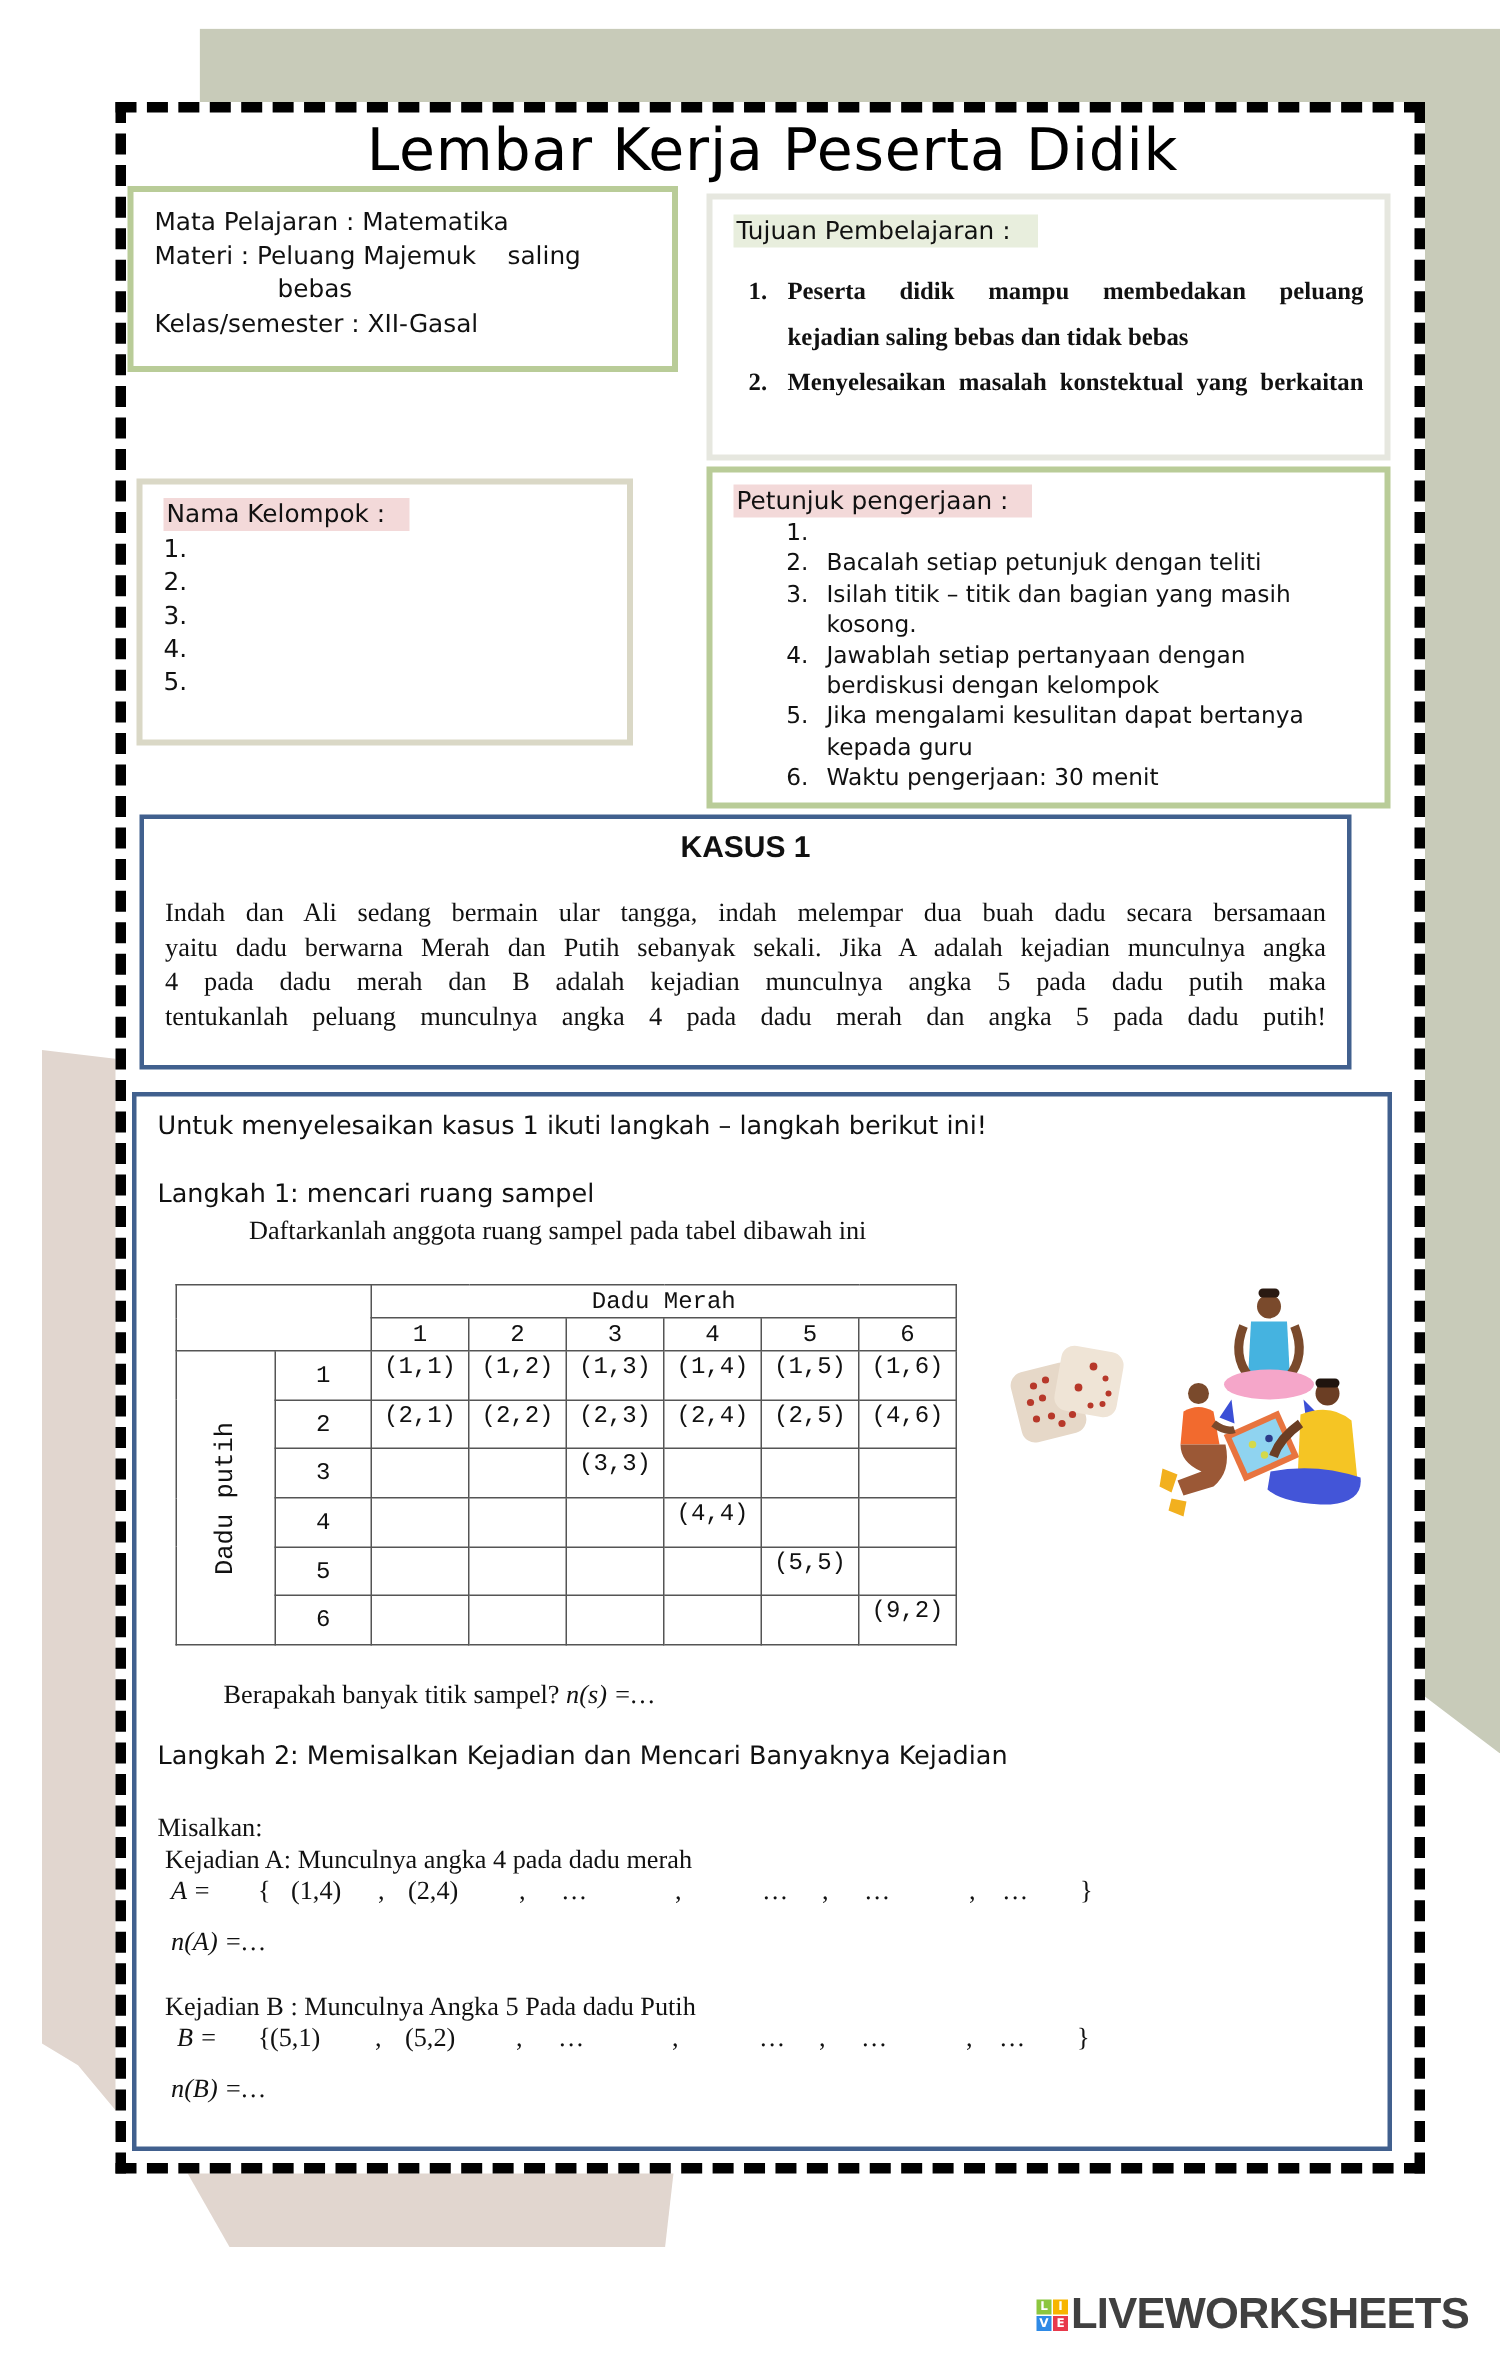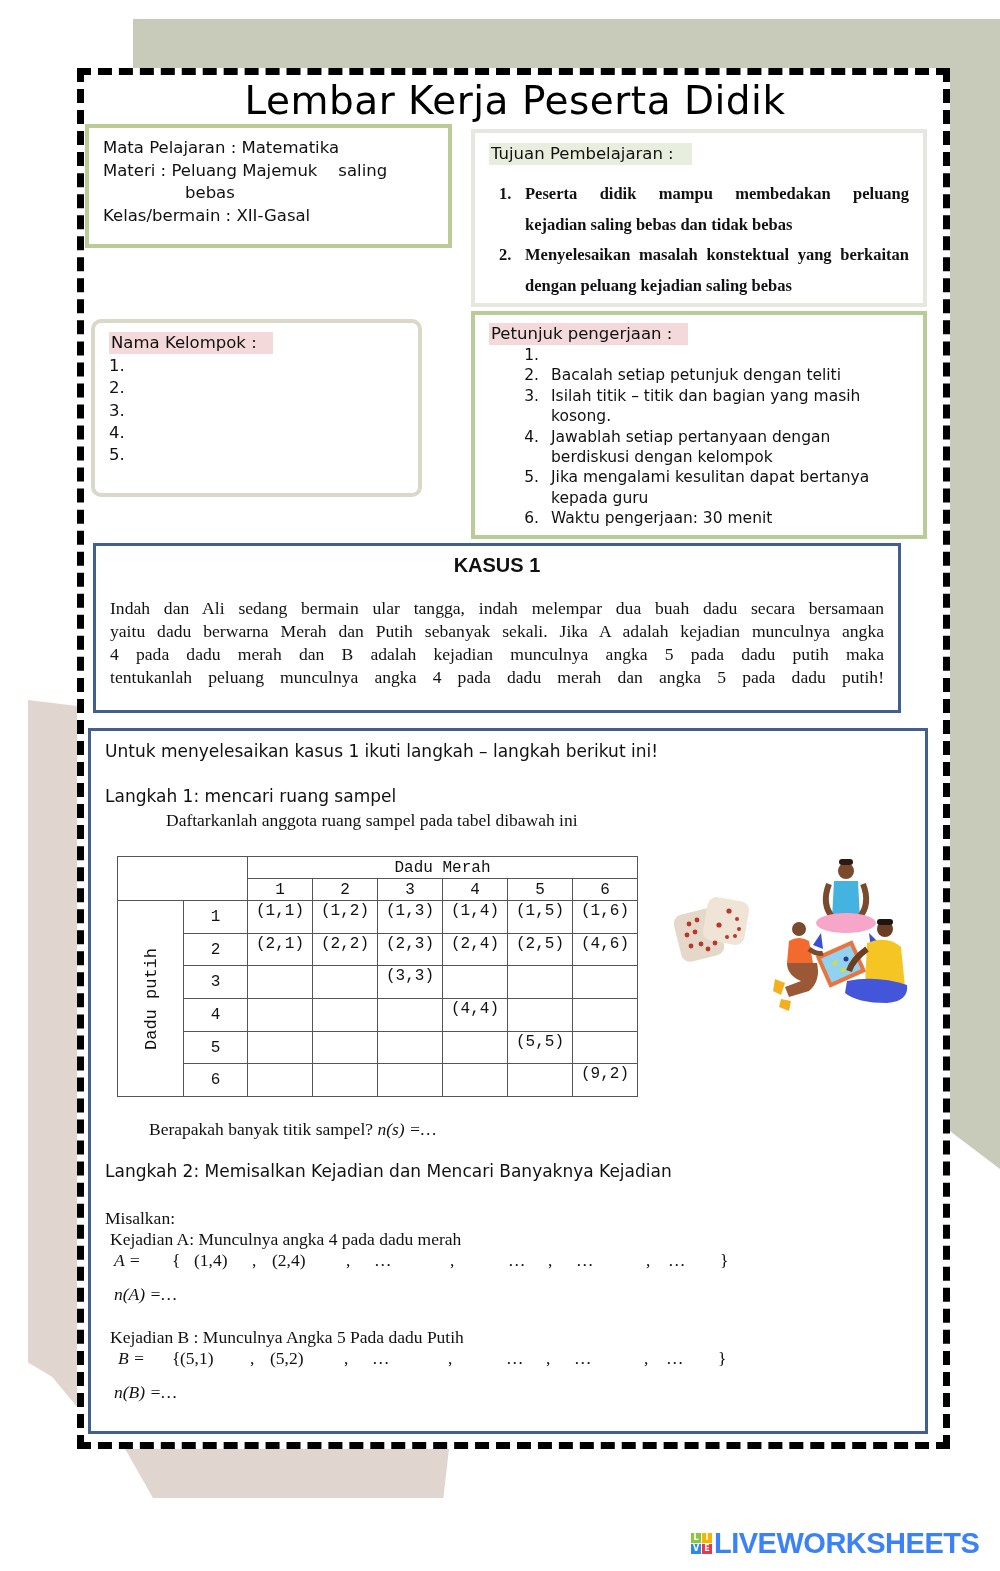--- a/index.html
+++ b/index.html
@@ -46,21 +46,21 @@
   .info .indent { padding-left: 82px; }
 
   .tujuan { left: 471px; top: 129px; width: 456px; height: 178px; padding: 10px 14px; }
   .hl-green { display: inline-block; background: #e8eedd; padding: 0 18px 0 2px; font-size: 16.5px; line-height: 22px; }
   .hl-pink { display: inline-block; background: #f3d9d9; padding: 0 16px 0 2px; font-size: 16.5px; line-height: 22px; }
   .tujuan ol { list-style: none; margin-top: 14px; font-family: "Liberation Serif", serif; font-weight: bold; font-size: 16.5px; line-height: 30.5px; }
   .tujuan li { display: flex; }
   .tujuan li .num { width: 30px; flex: 0 0 30px; padding-left: 10px; }
   .tujuan li .txt { text-align: justify; text-align-last: left; flex: 1; padding-left: 6px; }
 
-  .nama { left: 91px; top: 319px; width: 331px; height: 178px; padding: 9px 14px; font-size: 16.5px; line-height: 22.3px; border-radius: 10px; }
+  .nama { left: 91px; top: 319px; width: 331px; height: 178px; padding: 9px 14px; font-size: 16.5px; line-height: 22.3px; }
   .nama .hl-pink { margin-bottom: 1px; }
 
   .petunjuk { left: 471px; top: 311px; width: 456px; height: 228px; padding: 8px 14px; font-size: 15.5px; }
   .petunjuk ol { list-style: none; margin-top: 0; line-height: 20.4px; }
   .petunjuk li { display: flex; }
   .petunjuk li .num { flex: 0 0 62px; text-align: right; padding-right: 12px; }
   .petunjuk li .txt { flex: 1; }
 
   .kasus { left: 93px; top: 543px; width: 808px; height: 170px; padding: 8px 14px; }
   .kasus h2 { text-align: center; font-family: "Liberation Sans", sans-serif; font-weight: bold; font-size: 20px; margin-bottom: 20px; }
@@ -88,55 +88,54 @@
   .step2 { position: absolute; left: 14px; top: 430px; }
   .misal { position: absolute; left: 14px; top: 477px; font-family: "Liberation Serif", serif; font-size: 17.5px; line-height: 21px; width: 800px; }
   .setrow { display: flex; align-items: baseline; height: 24px; }
   .setrow span { display: inline-block; }
   .math { font-family: "Liberation Serif", serif; font-style: italic; }
   .gap-a { height: 10px; }
 
   .logo { position: absolute; left: 691px; top: 1527px; display: flex; align-items: center; }
   .logo .cubes { display: grid; grid-template-columns: 10px 10px; grid-template-rows: 10px 10px; gap: 1px; margin-right: 2px; }
   .logo .cubes span { display: block; color: #fff; font-size: 8px; font-weight: bold; text-align: center; line-height: 10px; font-family: "DejaVu Sans", sans-serif; }
-  .logo .word { font-family: "Liberation Sans", sans-serif; font-weight: bold; font-size: 29px; color: #3b82f6; letter-spacing: -0.5px; }
+  .logo .word { font-family: "Liberation Sans", sans-serif; font-weight: bold; font-size: 29px; color: #404040; letter-spacing: -0.5px; }
 </style>
 </head>
 <body>
 
 <div class="bg-green"></div>
 <div class="bg-beige-left"></div>
 <div class="bg-beige-bottom"></div>
 
 <div class="frame"></div>
 
 <div class="title">Lembar Kerja Peserta Didik</div>
 
 <div class="box box-green info">
   <div>Mata Pelajaran : Matematika</div>
   <div style="white-space:pre;">Materi : Peluang Majemuk    saling</div>
   <div class="indent">bebas</div>
-  <div>Kelas/bermain : XII-Gasal</div>
+  <div>Kelas/semester : XII-Gasal</div>
 </div>
 
 <div class="box box-pale tujuan">
   <span class="hl-green">Tujuan Pembelajaran :</span>
   <ol>
     <li>
       <span class="num">1.</span>
       <span class="txt">
           <span style="display:block;text-align:justify;text-align-last:justify;">Peserta didik mampu membedakan peluang</span>
           <span style="display:block;">kejadian saling bebas dan tidak bebas</span>
         </span>
     </li>
     <li>
       <span class="num">2.</span>
       <span class="txt">
           <span style="display:block;text-align:justify;text-align-last:justify;">Menyelesaikan masalah konstektual yang berkaitan</span>
-          <span style="display:block;">dengan peluang kejadian saling bebas</span>
         </span>
     </li>
   </ol>
 </div>
 
 <div class="box box-tan nama">
   <span class="hl-pink">Nama Kelompok :</span>
   <div>1.</div>
   <div>2.</div>
   <div>3.</div>

